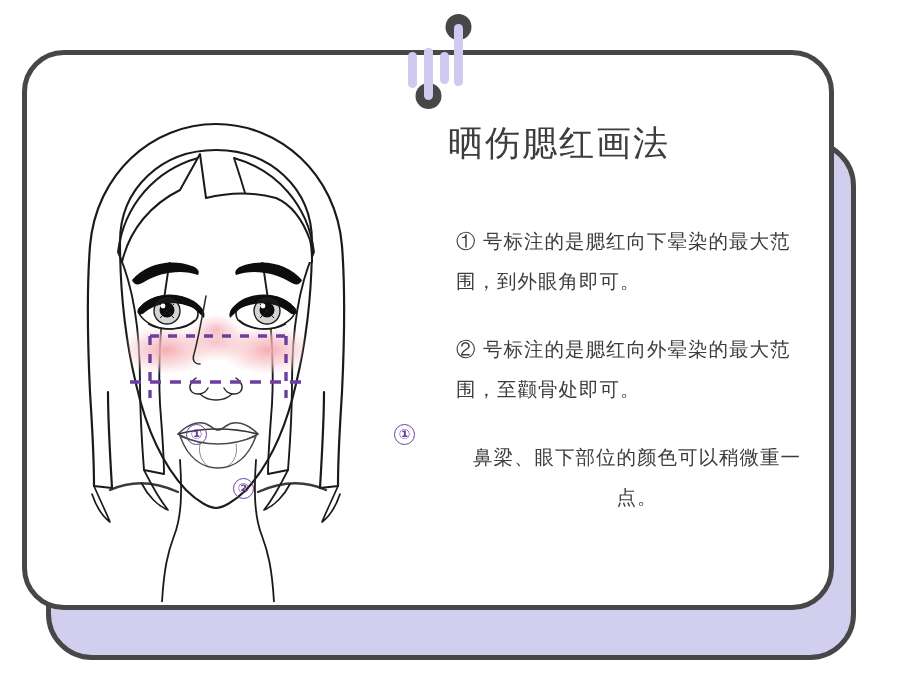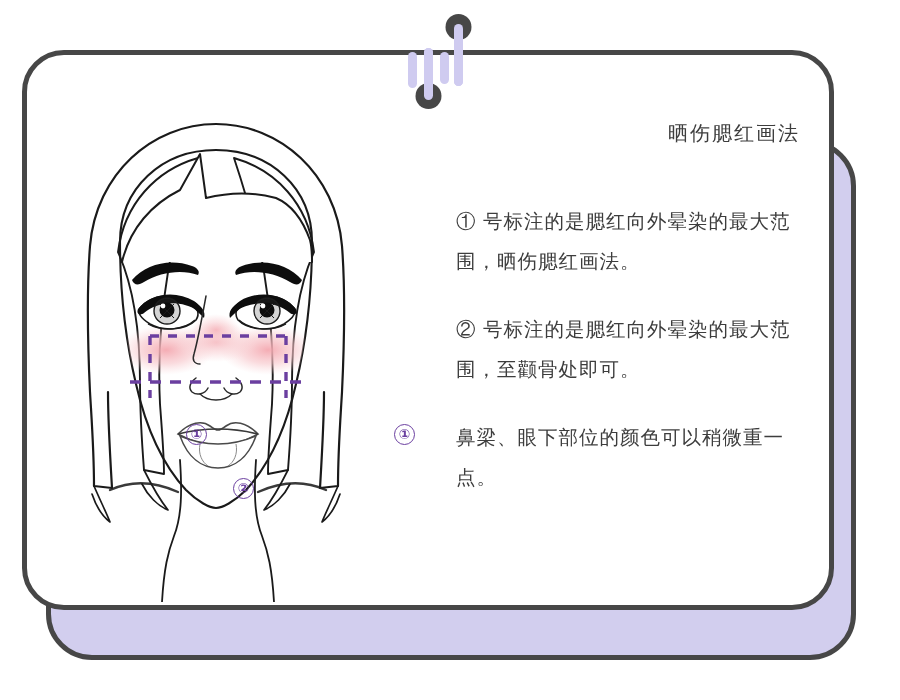--- a/index.html
+++ b/index.html
@@ -54,37 +54,37 @@
 
   
   .text-col {
     position: absolute;
     left: 448px;
     top: 120px;
     width: 370px;
     z-index: 5;
   }
   .title {
-    text-align: right;
-    font-size: 20px;
+    text-align: left;
+    font-size: 35px;
     letter-spacing: 2px;
     color: #3d3d3d;
     font-weight: normal;
     margin: 0 0 54px 0;
     padding-right: 18px;
   }
   .para {
     font-size: 19.5px;
     line-height: 40px;
     letter-spacing: 1px;
     color: #3d3d3d;
     margin: 0 0 28px 0;
     padding-left: 8px;
   }
-  .para:last-child { margin-bottom: 0; }
+  .para:last-child { margin-bottom: 0; text-align: center; }
 
   
   .face-wrap {
     position: absolute;
     left: 48px;
     top: 92px;
     width: 390px;
     height: 510px;
     z-index: 4;
   }
@@ -291,18 +291,18 @@
     </svg>
 
     
     <div class="badge" id="badge-1-left">①</div>
     <div class="badge" id="badge-1-right">①</div>
     <div class="badge" id="badge-2">②</div>
   </div>
 
   <div class="text-col">
     <div class="title">晒伤腮红画法</div>
-    <p class="para">① 号标注的是腮红向外晕染的最大范围，晒伤腮红画法。</p>
+    <p class="para">① 号标注的是腮红向下晕染的最大范围，到外眼角即可。</p>
     <p class="para">② 号标注的是腮红向外晕染的最大范围，至颧骨处即可。</p>
     <p class="para">鼻梁、眼下部位的颜色可以稍微重一点。</p>
   </div>
 
 </div>
 
 </body></html>

